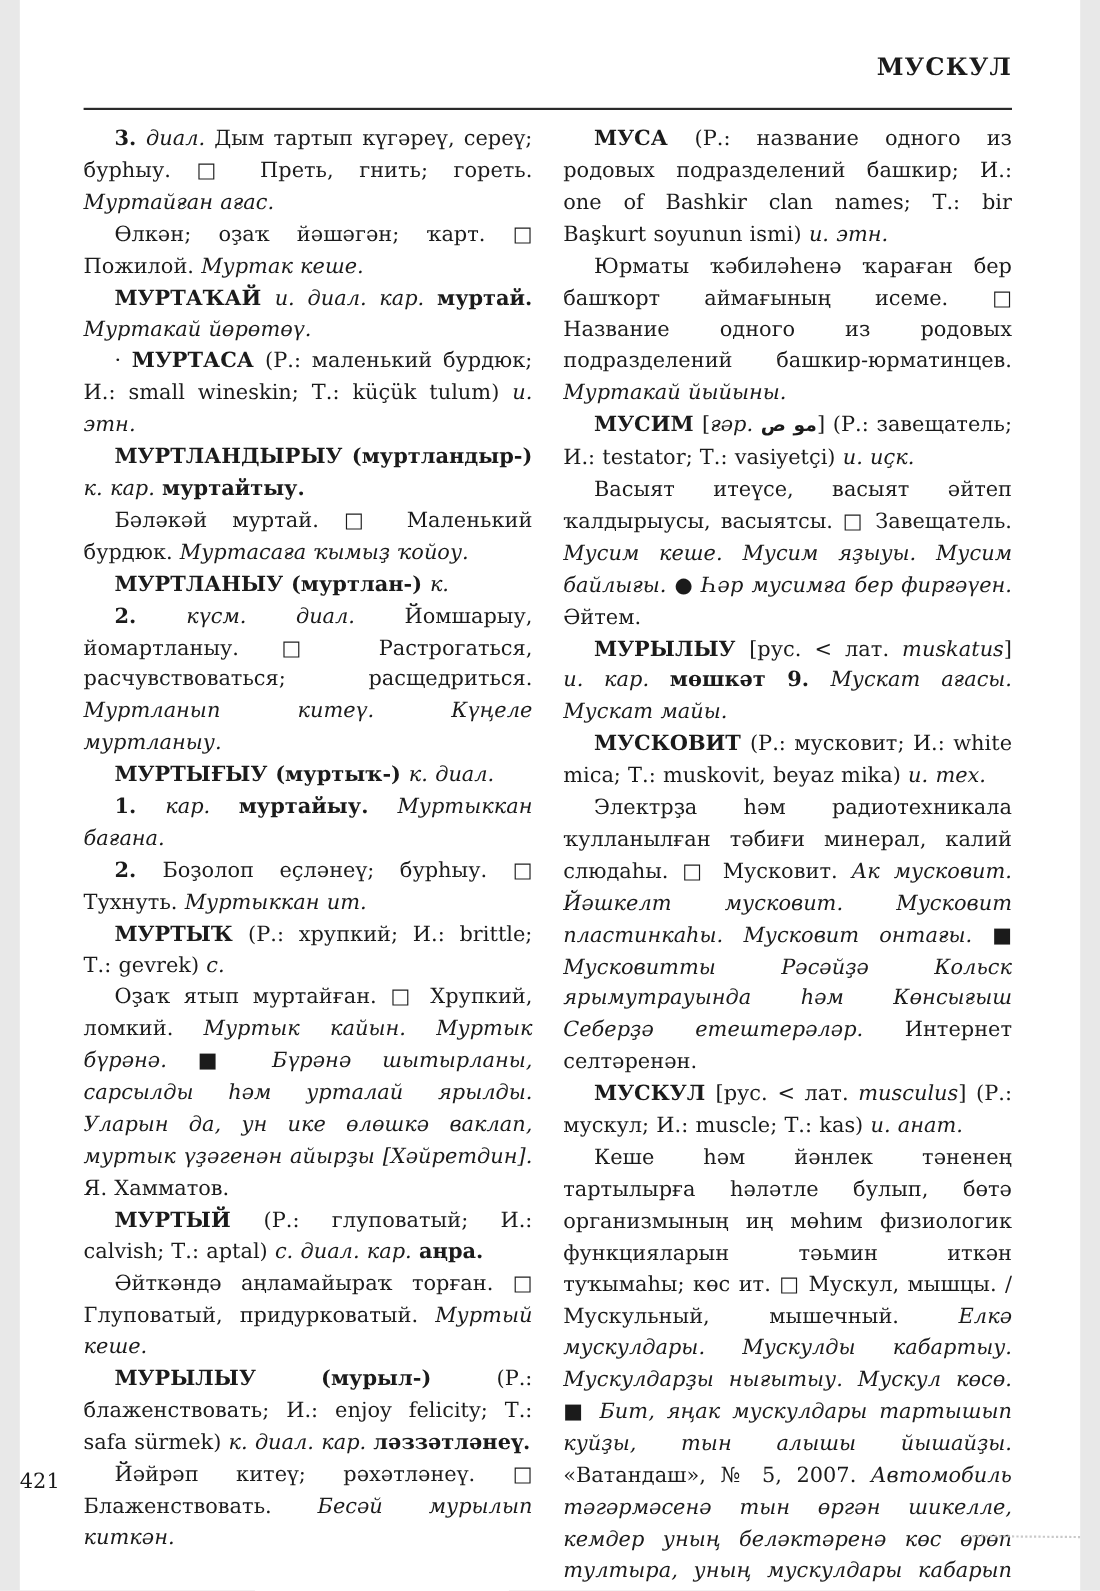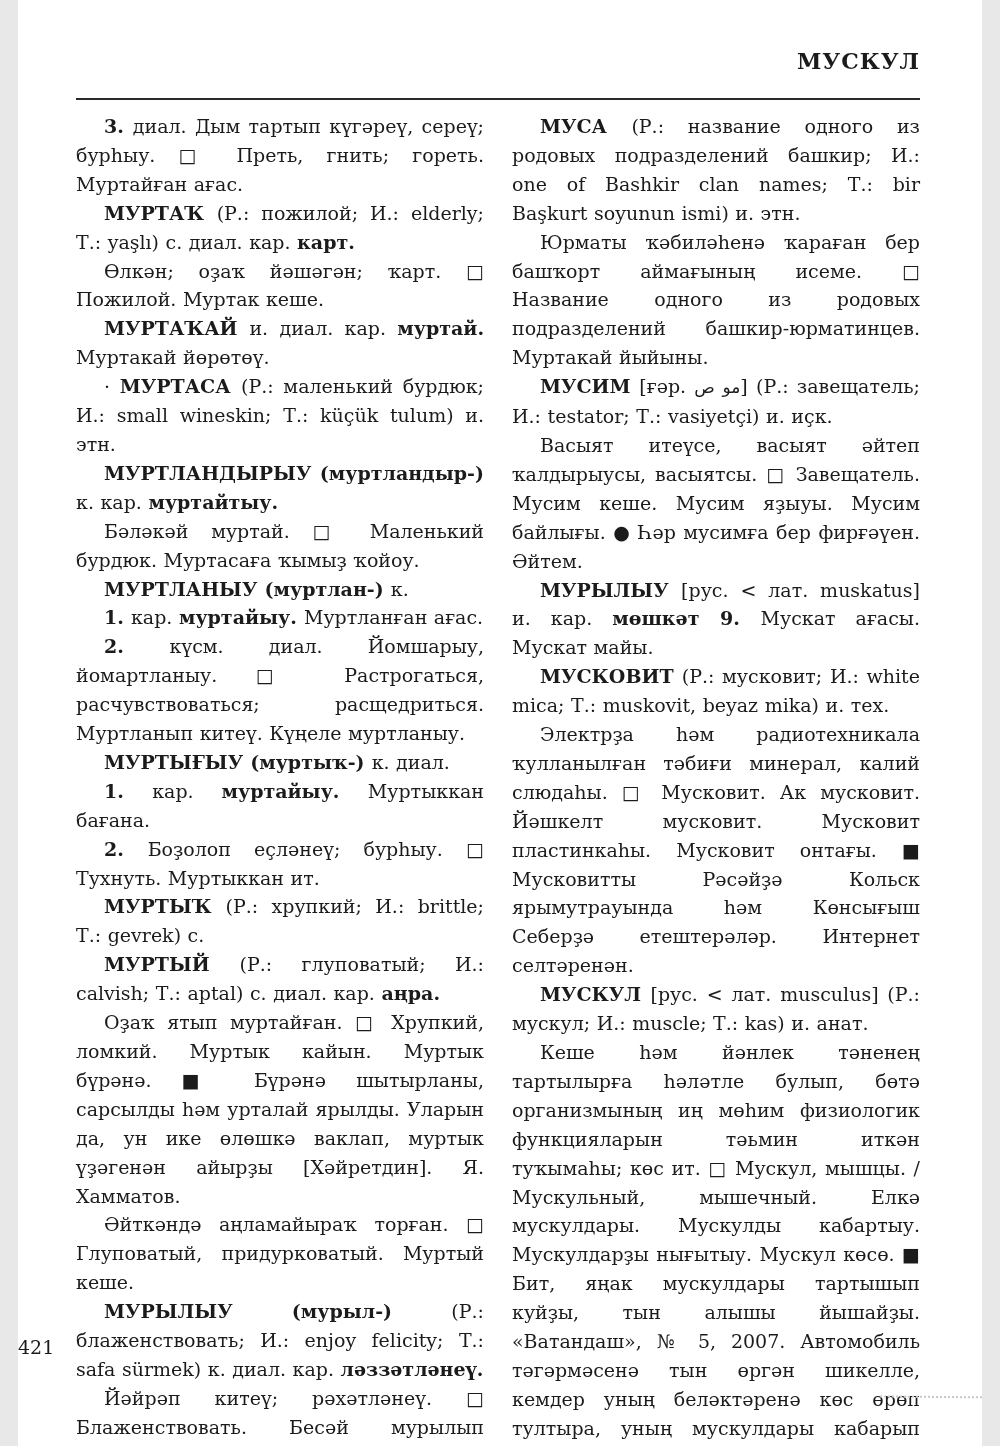--- a/index.html
+++ b/index.html
@@ -33,22 +33,22 @@
   .column{flex:1 1 0;min-width:0;}
   .par{
     margin:0;
     text-indent:28px;
     text-align:justify;
     font-size:19px;
     line-height:28.9px;
     word-spacing:0.5px;
   }
   .s-b{font-weight:bold;}
-  .s-i{}
-  .s-a{font-family:"DejaVu Sans",sans-serif;font-size:17px;}
+  .s-i{font-style:italic;}
+  .s-a{font-family:"DejaVu Sans",sans-serif;font-size:17px;font-weight:bold;}
   .footer{
     position:absolute;top:1336px;left:0;right:0;
     font-size:19px;
   }
   .scan-artifact{
     position:absolute;top:1396px;left:862px;width:130px;height:0;
     border-top:2px dotted #c9c9c9;
     transform:rotate(0.5deg);
   }
 </style>
@@ -58,35 +58,33 @@
 <div class="page">
 
   <div class="header">
     <span class="header-title">МУСКУЛ</span>
   </div>
   <div class="header-rule"></div>
 
   <div class="content">
     <div class="column">
         <p class="par"><span class="s-b">3. </span><span class="s-i">диал. </span><span class="s-n">Дым тартып күгәреү, сереү; бурһыу. □ Преть, гнить; гореть. </span><span class="s-i">Муртайған ағас.</span></p>
-        <p class="par"><span class="s-b">МУРТАҠ </span><span class="s-n">(Р.: пожилой; И.: elderly; Т.: yaşlı) </span><span class="s-i">с. диал. кар. </span><span class="s-b">карт.</span></p>
         <p class="par"><span class="s-n">Өлкән; оҙаҡ йәшәгән; ҡарт. □ Пожилой. </span><span class="s-i">Муртак кеше.</span></p>
         <p class="par"><span class="s-b">МУРТАҠАЙ </span><span class="s-i">и. диал. кар. </span><span class="s-b">муртай. </span><span class="s-i">Муртакай йөрөтөү.</span></p>
         <p class="par"><span class="s-n">· </span><span class="s-b">МУРТАСА </span><span class="s-n">(Р.: маленький бурдюк; И.: small wineskin; Т.: küçük tulum) </span><span class="s-i">и. этн.</span></p>
         <p class="par"><span class="s-b">МУРТЛАНДЫРЫУ (муртландыр-) </span><span class="s-i">к. кар. </span><span class="s-b">муртайтыу.</span></p>
         <p class="par"><span class="s-n">Бәләкәй муртай. □ Маленький бурдюк. </span><span class="s-i">Муртасаға ҡымыҙ ҡойоу.</span></p>
         <p class="par"><span class="s-b">МУРТЛАНЫУ (муртлан-) </span><span class="s-i">к.</span></p>
-        <p class="par"><span class="s-b">1. </span><span class="s-i">кар. </span><span class="s-b">муртайыу. </span><span class="s-i">Муртланған ағас.</span></p>
         <p class="par"><span class="s-b">2. </span><span class="s-i">күсм. диал. </span><span class="s-n">Йомшарыу, йомартланыу. □ Растрогаться, расчувствоваться; расщедриться. </span><span class="s-i">Муртланып китеү. Күңеле муртланыу.</span></p>
         <p class="par"><span class="s-b">МУРТЫҒЫУ (муртыҡ-) </span><span class="s-i">к. диал.</span></p>
         <p class="par"><span class="s-b">1. </span><span class="s-i">кар. </span><span class="s-b">муртайыу. </span><span class="s-i">Муртыккан бағана.</span></p>
         <p class="par"><span class="s-b">2. </span><span class="s-n">Боҙолоп еҫләнеү; бурһыу. □ Тухнуть. </span><span class="s-i">Муртыккан ит.</span></p>
         <p class="par"><span class="s-b">МУРТЫҠ </span><span class="s-n">(Р.: хрупкий; И.: brittle; Т.: gevrek) </span><span class="s-i">с.</span></p>
+        <p class="par"><span class="s-n">Оҙаҡ ятып муртайған. □ Хрупкий, ломкий. </span><span class="s-i">Муртык кайын. Муртык бүрәнә. </span><span class="s-n">■ </span><span class="s-i">Бүрәнә шытырланы, сарсылды һәм урталай ярылды. Уларын да, ун ике өлөшкә ваклап, муртык үҙәгенән айырҙы [Хәйретдин]. </span><span class="s-n">Я. Хамматов.</span></p>
         <p class="par"><span class="s-b">МУРТЫЙ </span><span class="s-n">(Р.: глуповатый; И.: calvish; Т.: aptal) </span><span class="s-i">с. диал. кар. </span><span class="s-b">аңра.</span></p>
-        <p class="par"><span class="s-n">Оҙаҡ ятып муртайған. □ Хрупкий, ломкий. </span><span class="s-i">Муртык кайын. Муртык бүрәнә. </span><span class="s-n">■ </span><span class="s-i">Бүрәнә шытырланы, сарсылды һәм урталай ярылды. Уларын да, ун ике өлөшкә ваклап, муртык үҙәгенән айырҙы [Хәйретдин]. </span><span class="s-n">Я. Хамматов.</span></p>
         <p class="par"><span class="s-n">Әйткәндә аңламайыраҡ торған. □ Глуповатый, придурковатый. </span><span class="s-i">Муртый кеше.</span></p>
         <p class="par"><span class="s-b">МУРЫЛЫУ (мурыл-) </span><span class="s-n">(Р.: блаженствовать; И.: enjoy felicity; Т.: safa sürmek) </span><span class="s-i">к. диал. кар. </span><span class="s-b">ләззәтләнеү.</span></p>
         <p class="par"><span class="s-n">Йәйрәп китеү; рәхәтләнеү. □ Блаженствовать. </span><span class="s-i">Бесәй мурылып киткән.</span></p>
       </div>
     <div class="column">
         <p class="par"><span class="s-b">МУСА </span><span class="s-n">(Р.: название одного из родовых подразделений башкир; И.: one of Bashkir clan names; Т.: bir Başkurt soyunun ismi) </span><span class="s-i">и. этн.</span></p>
         <p class="par"><span class="s-n">Юрматы ҡәбиләһенә ҡараған бер башҡорт аймағының исеме. □ Название одного из родовых подразделений башкир-юрматинцев. </span><span class="s-i">Муртакай йыйыны.</span></p>
         <p class="par"><span class="s-b">МУСИМ </span><span class="s-n">[</span><span class="s-i">ғәр. </span><span class="s-a">مو ص</span><span class="s-n">] (Р.: завещатель; И.: testator; Т.: vasiyetçi) </span><span class="s-i">и. иҫк.</span></p>
         <p class="par"><span class="s-n">Васыят итеүсе, васыят әйтеп ҡалдырыусы, васыятсы. □ Завещатель. </span><span class="s-i">Мусим кеше. Мусим яҙыуы. Мусим байлығы. </span><span class="s-n">● </span><span class="s-i">Һәр мусимға бер фирғәүен. </span><span class="s-n">Әйтем.</span></p>
         <p class="par"><span class="s-b">МУРЫЛЫУ </span><span class="s-n">[рус. &lt; лат. </span><span class="s-i">muskatus</span><span class="s-n">] </span><span class="s-i">и. кар. </span><span class="s-b">мөшкәт 9. </span><span class="s-i">Мускат ағасы. Мускат майы.</span></p>

